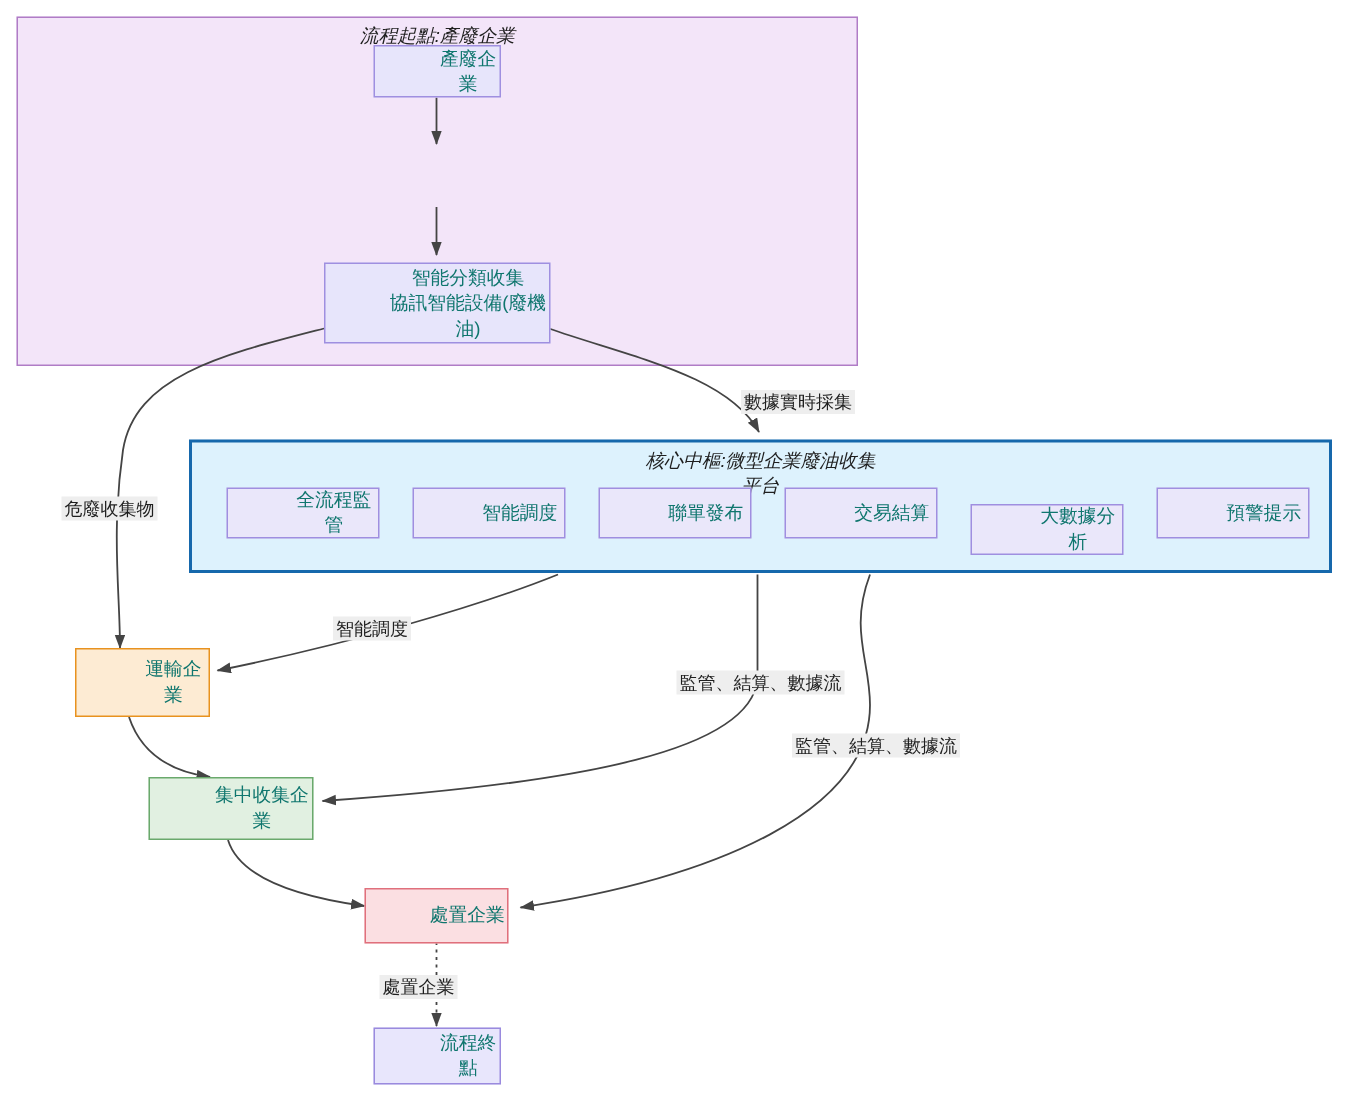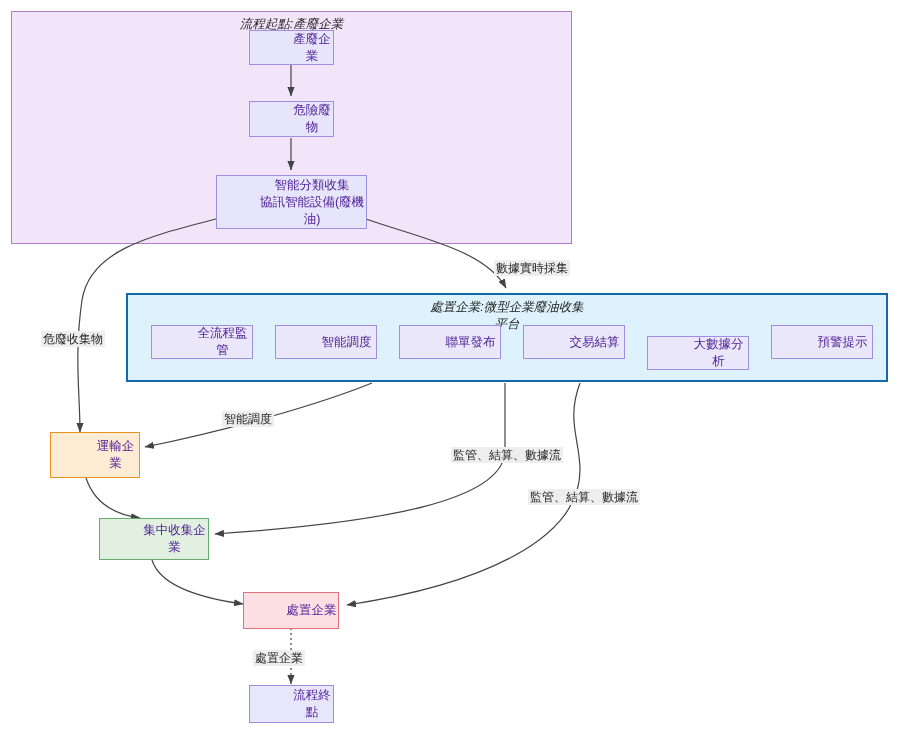--- a/index.html
+++ b/index.html
@@ -58,21 +58,21 @@
 
   
   .node {
     position: absolute;
     box-sizing: border-box;
     display: flex;
     align-items: center;
     justify-content: center;
     flex-direction: column;
     font-size: 12.5px;
-    color: #4c1d95;
+    color: #0f766e;
     line-height: 17px;
     text-align: center;
     padding-left: 41px;
   }
   .node .line { display: block; }
 
   .n-lavender {
     background: #e7e5fb;
     border: 1px solid #9f8fe0;
   }
@@ -112,21 +112,21 @@
 </head>
 <body>
 
 <div id="canvas">
 
   <div class="subgraph purple" style="left:11px; top:11px; width:561px; height:233px;">
     <div class="sg-title">流程起點:產廢企業</div>
   </div>
 
   <div class="subgraph blue" style="left:126px; top:293px; width:762px; height:89px;">
-    <div class="sg-title wrapped">處置企業:微型企業廢油收集
+    <div class="sg-title wrapped">核心中樞:微型企業廢油收集
 平台</div>
   </div>
 
   <svg id="edge-layer" viewBox="0 0 901 736" xmlns="http://www.w3.org/2000/svg">
     <defs>
       <marker id="arrow" markerWidth="9" markerHeight="9" refX="7.5" refY="3" orient="auto" markerUnits="strokeWidth">
         <path d="M0,0 L8,3 L0,6 z" fill="#444444"></path>
       </marker>
     </defs>
     <g fill="none" stroke="#444444" stroke-width="1.2" marker-end="url(#arrow)">
@@ -150,23 +150,20 @@
       <path d="M152,560 C160,586 200,598 243,604"></path>
 
       <path d="M291,628 L291,684" stroke-dasharray="2,3"></path>
     </g>
   </svg>
 
   <div class="node n-lavender" style="left:249px; top:30px; width:85px; height:35px;">
     <span class="line">產廢企業</span>
   </div>
 
-  <div class="node n-lavender" style="left:249px; top:101px; width:85px; height:36px;">
-    <span class="line">危險廢物</span>
-  </div>
 
   <div class="node n-lavender" style="left:216px; top:175px; width:151px; height:54px;">
     <span class="line">智能分類收集</span>
     <span class="line">協訊智能設備(廢機油)</span>
   </div>
 
   <div class="node n-inner" style="left:151px; top:325px; width:102px; height:34px;">
     <span class="line">全流程監管</span>
   </div>
 

